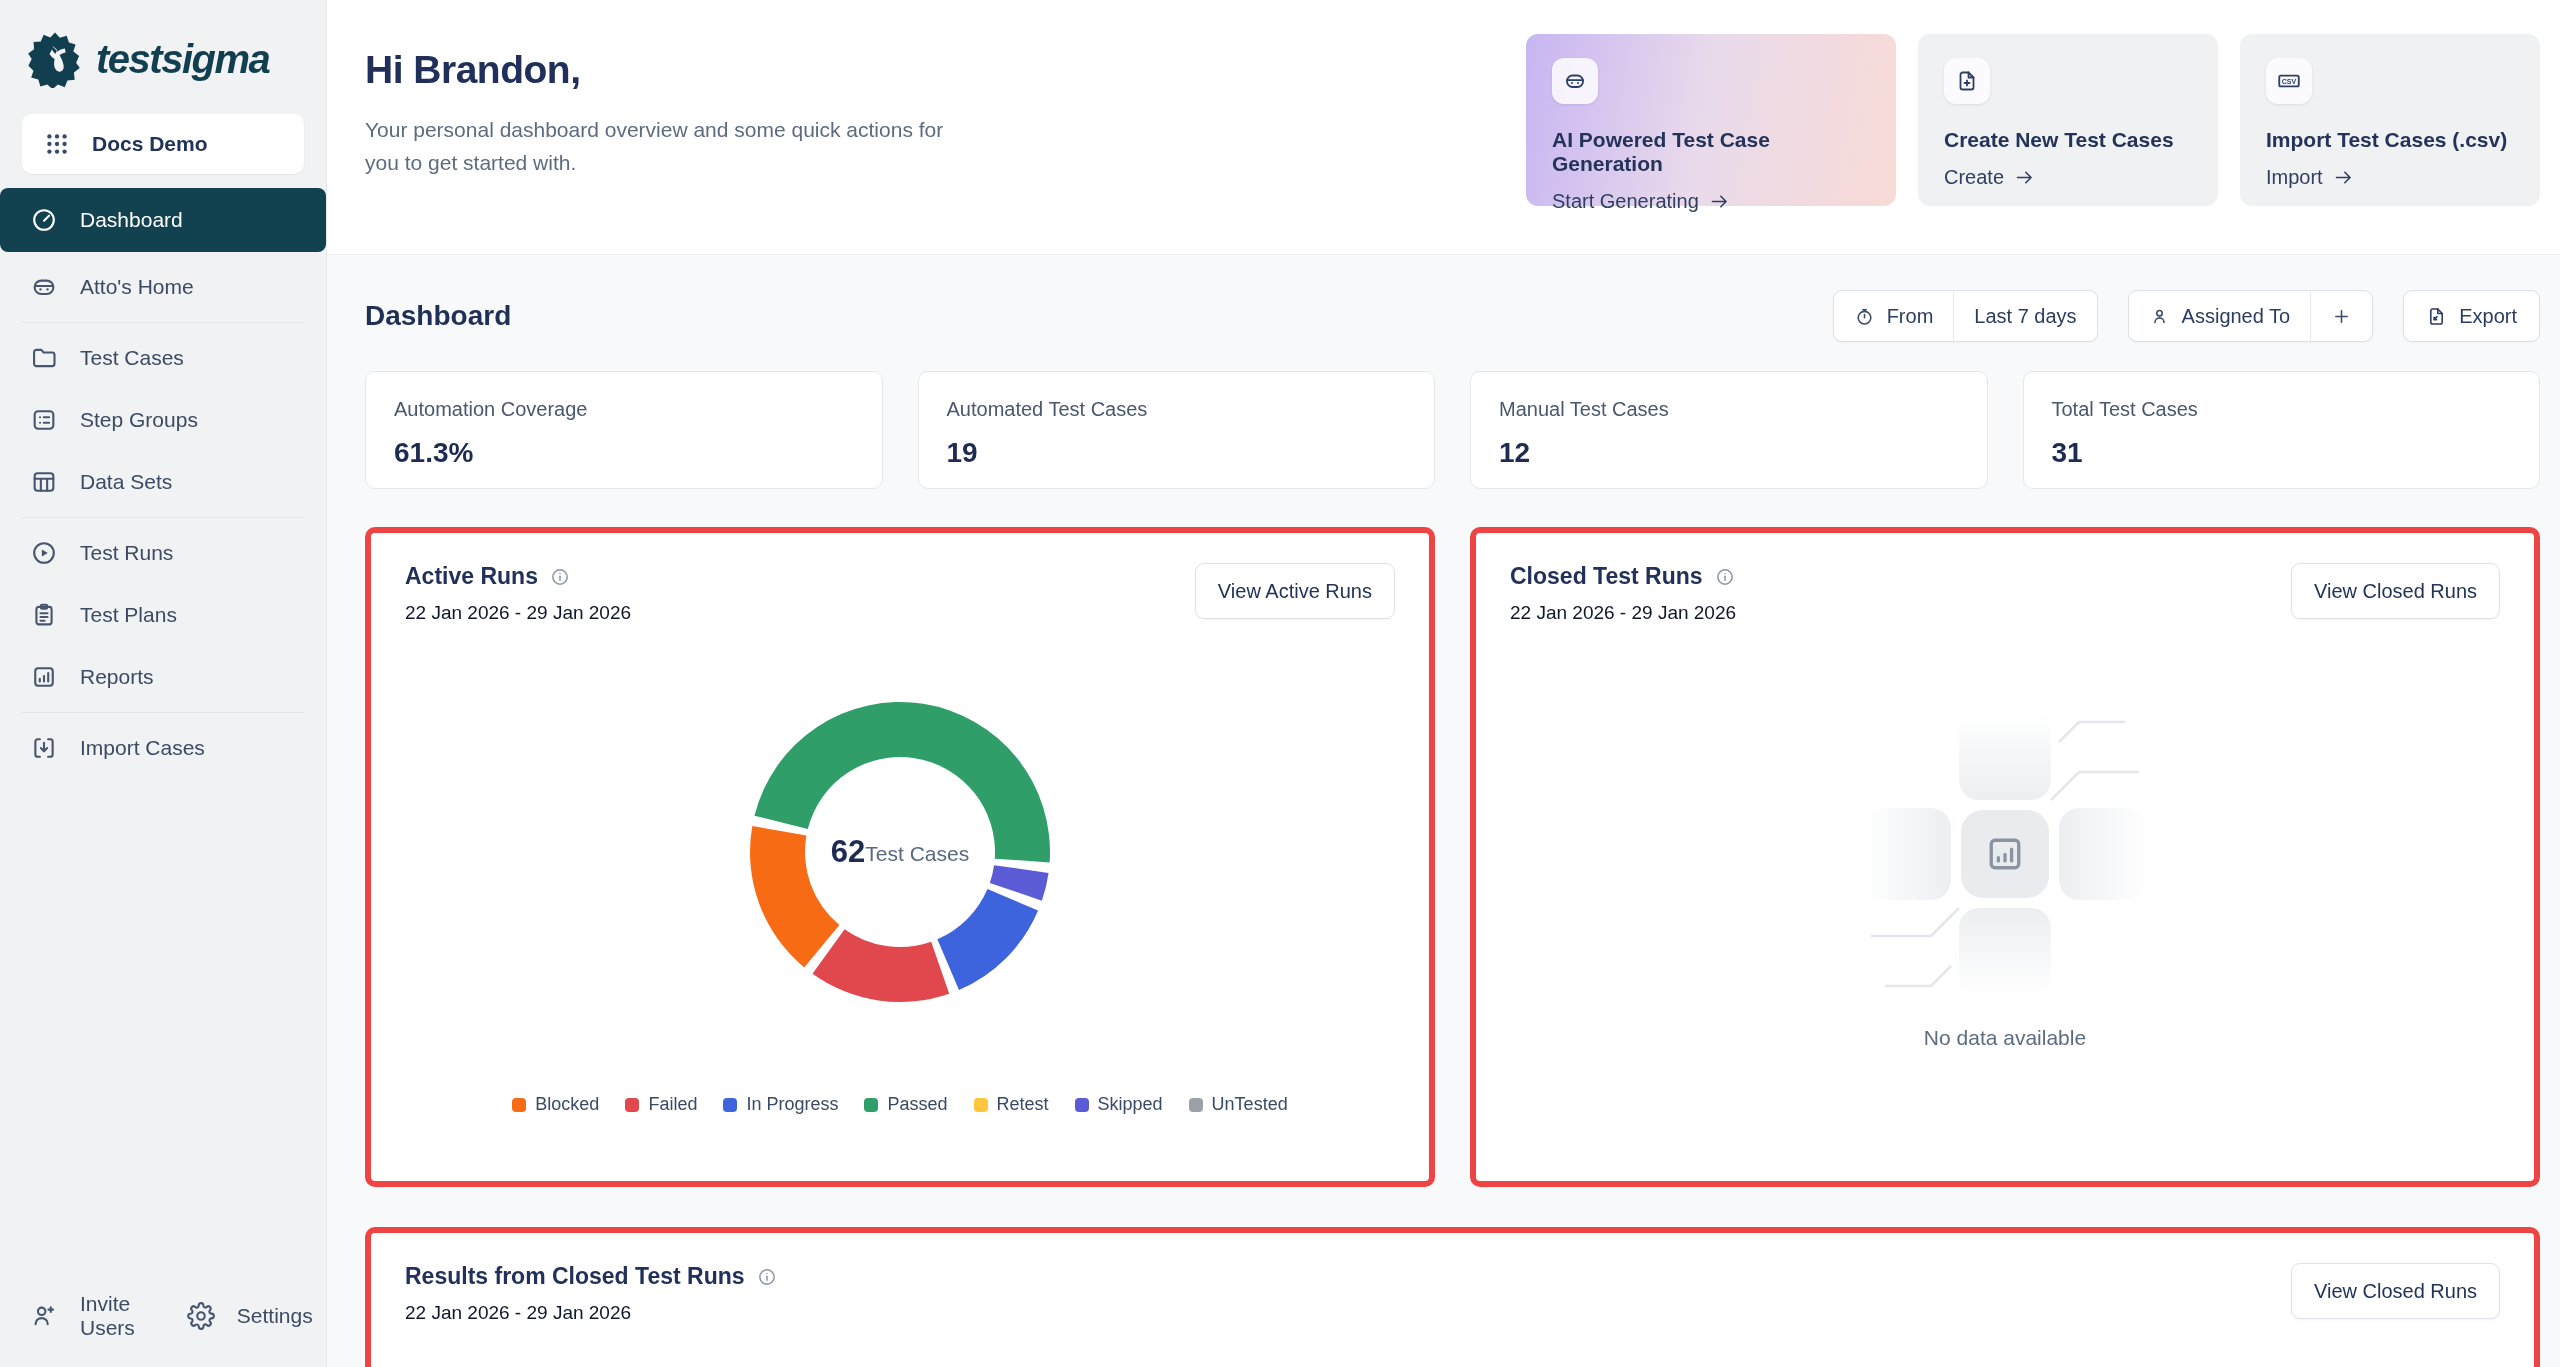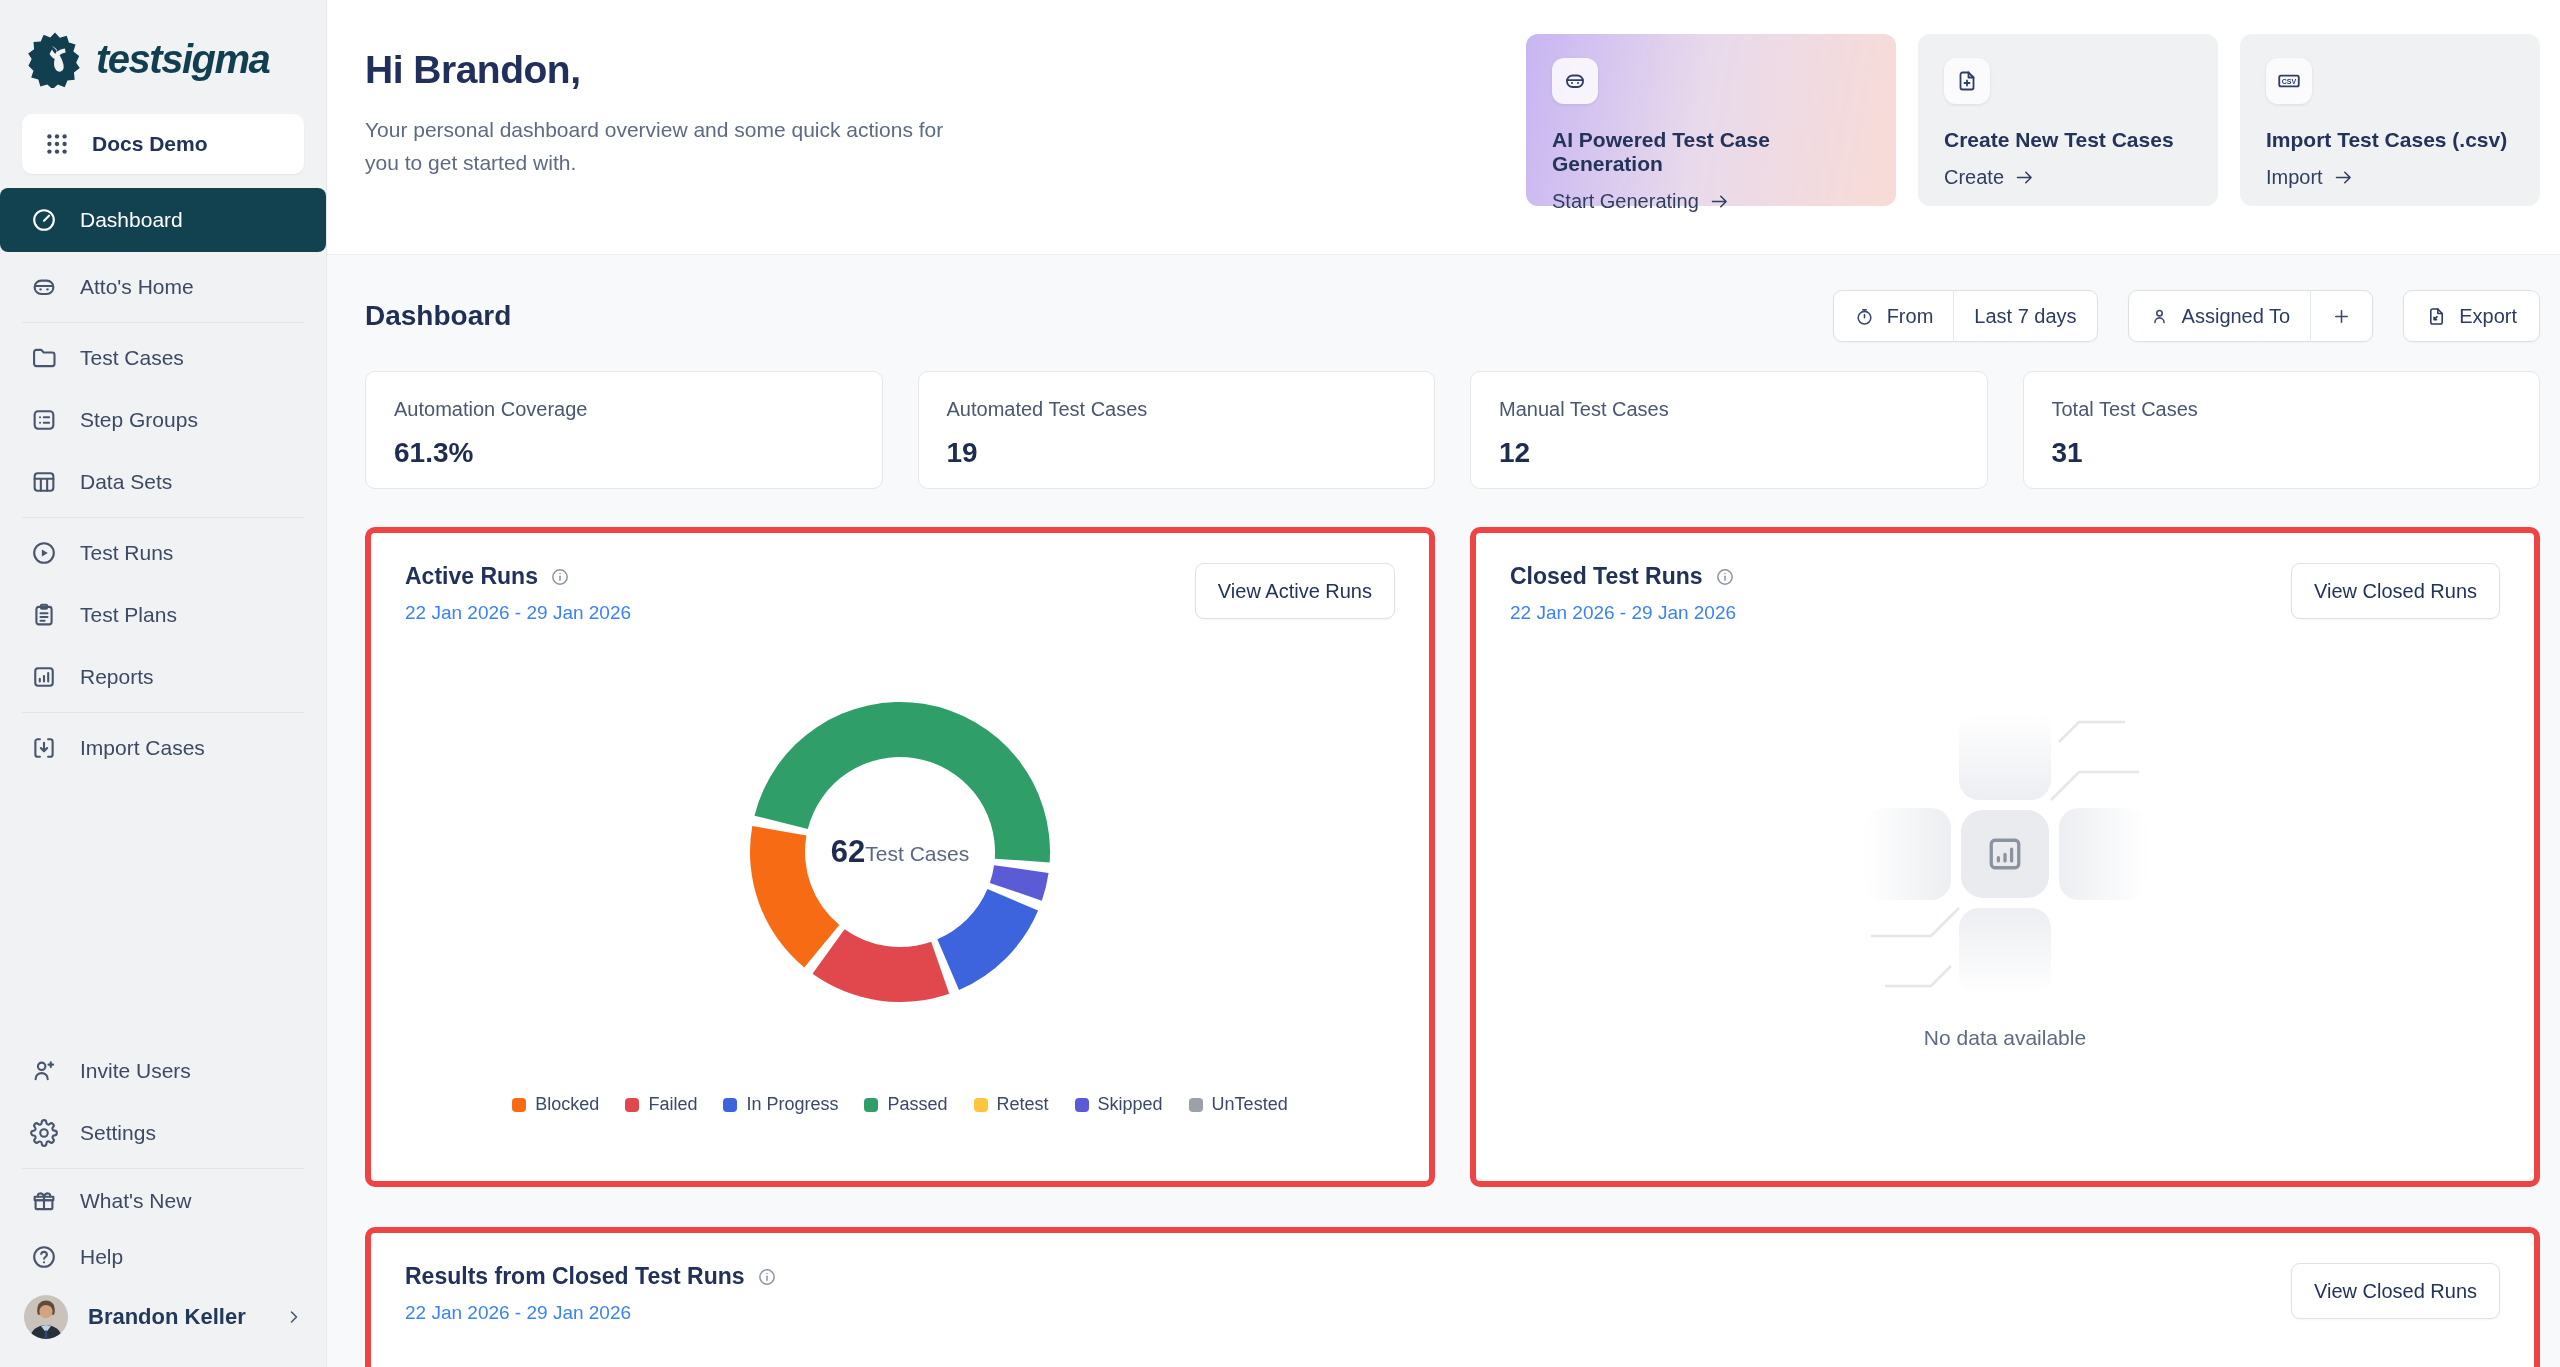--- a/index.html
+++ b/index.html
@@ -22,21 +22,21 @@
               font-size:21px; color:#3c4a63; cursor:pointer; }
   .nav-item .nicon { width:28px; height:28px; color:#47556d; flex:0 0 auto; display:flex; }
   .nav-item .nicon svg { width:28px; height:28px; }
   .nav-item.active { background:#124150; color:#fff; margin:0 0 0 0; border-radius:0 0 0 0; height:64px; }
   .nav-item.active { margin:0; }
   .nav-item.active .nicon { color:#fff; }
   .nav-item.active { border-radius:10px; margin:0 0 6px 0; }
   .nav-item.active { margin-left:0; margin-right:0; }
   .nlabel { font-size:21px; }
   .nav-divider { height:1px; background:#e2e4e8; margin:4px 22px; }
-  .sidebar-bottom { margin-top:auto; display:flex; flex-direction:column; }
+  .sidebar-bottom { margin-top:auto; display:flex; flex-direction:row; }
   .user-row { height:64px; display:flex; align-items:center; gap:20px; padding:0 22px 0 24px; cursor:pointer;justify-content:flex-end; }
   .avatar { width:44px; height:44px; border-radius:50%; overflow:hidden; flex:0 0 auto; }
   .user-name { font-size:22px; font-weight:700; color:#22395c; flex:1; }
   .chev { width:20px; height:20px; color:#42526b; }
 
   
   .main { flex:1; display:flex; flex-direction:column; background:#f8f9fa; }
   .top-header { background:#fff; border-bottom:1px solid #eceef1; padding:34px 20px 28px 38px;
                 display:flex; justify-content:space-between; align-items:flex-start; height:255px; }
   .greet h1 { font-size:39px; font-weight:700; color:#20305a; letter-spacing:-0.5px; margin-top:14px; }
@@ -71,21 +71,21 @@
   .stat-label { font-size:20px; color:#49576f; }
   .stat-value { margin-top:16px; font-size:28px; font-weight:700; color:#1d2c50; }
 
   .charts-row { display:flex; gap:35px; margin-top:38px; }
   .card { background:#fff; border:6px solid #ef4444; border-radius:10px; }
   .half-card { width:1070px; height:660px; }
   .card-head { display:flex; justify-content:space-between; align-items:flex-start; padding:30px 34px 0; }
   .card-title-row { display:flex; align-items:center; gap:12px; }
   .card-title { font-size:23px; font-weight:700; color:#21315a; }
   .info-ic { width:20px; height:20px; color:#8b94a2; }
-  .card-date { margin-top:12px; font-size:19px; color:#3b82f6; }
+  .card-date { margin-top:12px; font-size:19px; color:#0f172a; }
   .card-btn { background:#fff; border:1px solid #dfe2e8; border-radius:9px; height:56px; padding:0 22px;
               font-size:20px; color:#22335a; box-shadow:0 1px 2px rgba(20,40,60,.05); cursor:pointer; }
 
   
   .donut-wrap { width:340px; height:340px; margin:58px auto 0; position:relative; }
   .donut-center { position:absolute; inset:0; display:flex; flex-direction:row; align-items:center; justify-content:center; }
   .donut-num { font-size:31px; font-weight:700; color:#1e2c52; }
   .donut-sub { font-size:21px; color:#5a6880; margin-top:4px; }
   .legend { display:flex; justify-content:center; gap:26px; margin-top:72px; }
   .legend-item { display:flex; align-items:center; gap:9px; cursor:pointer; }

